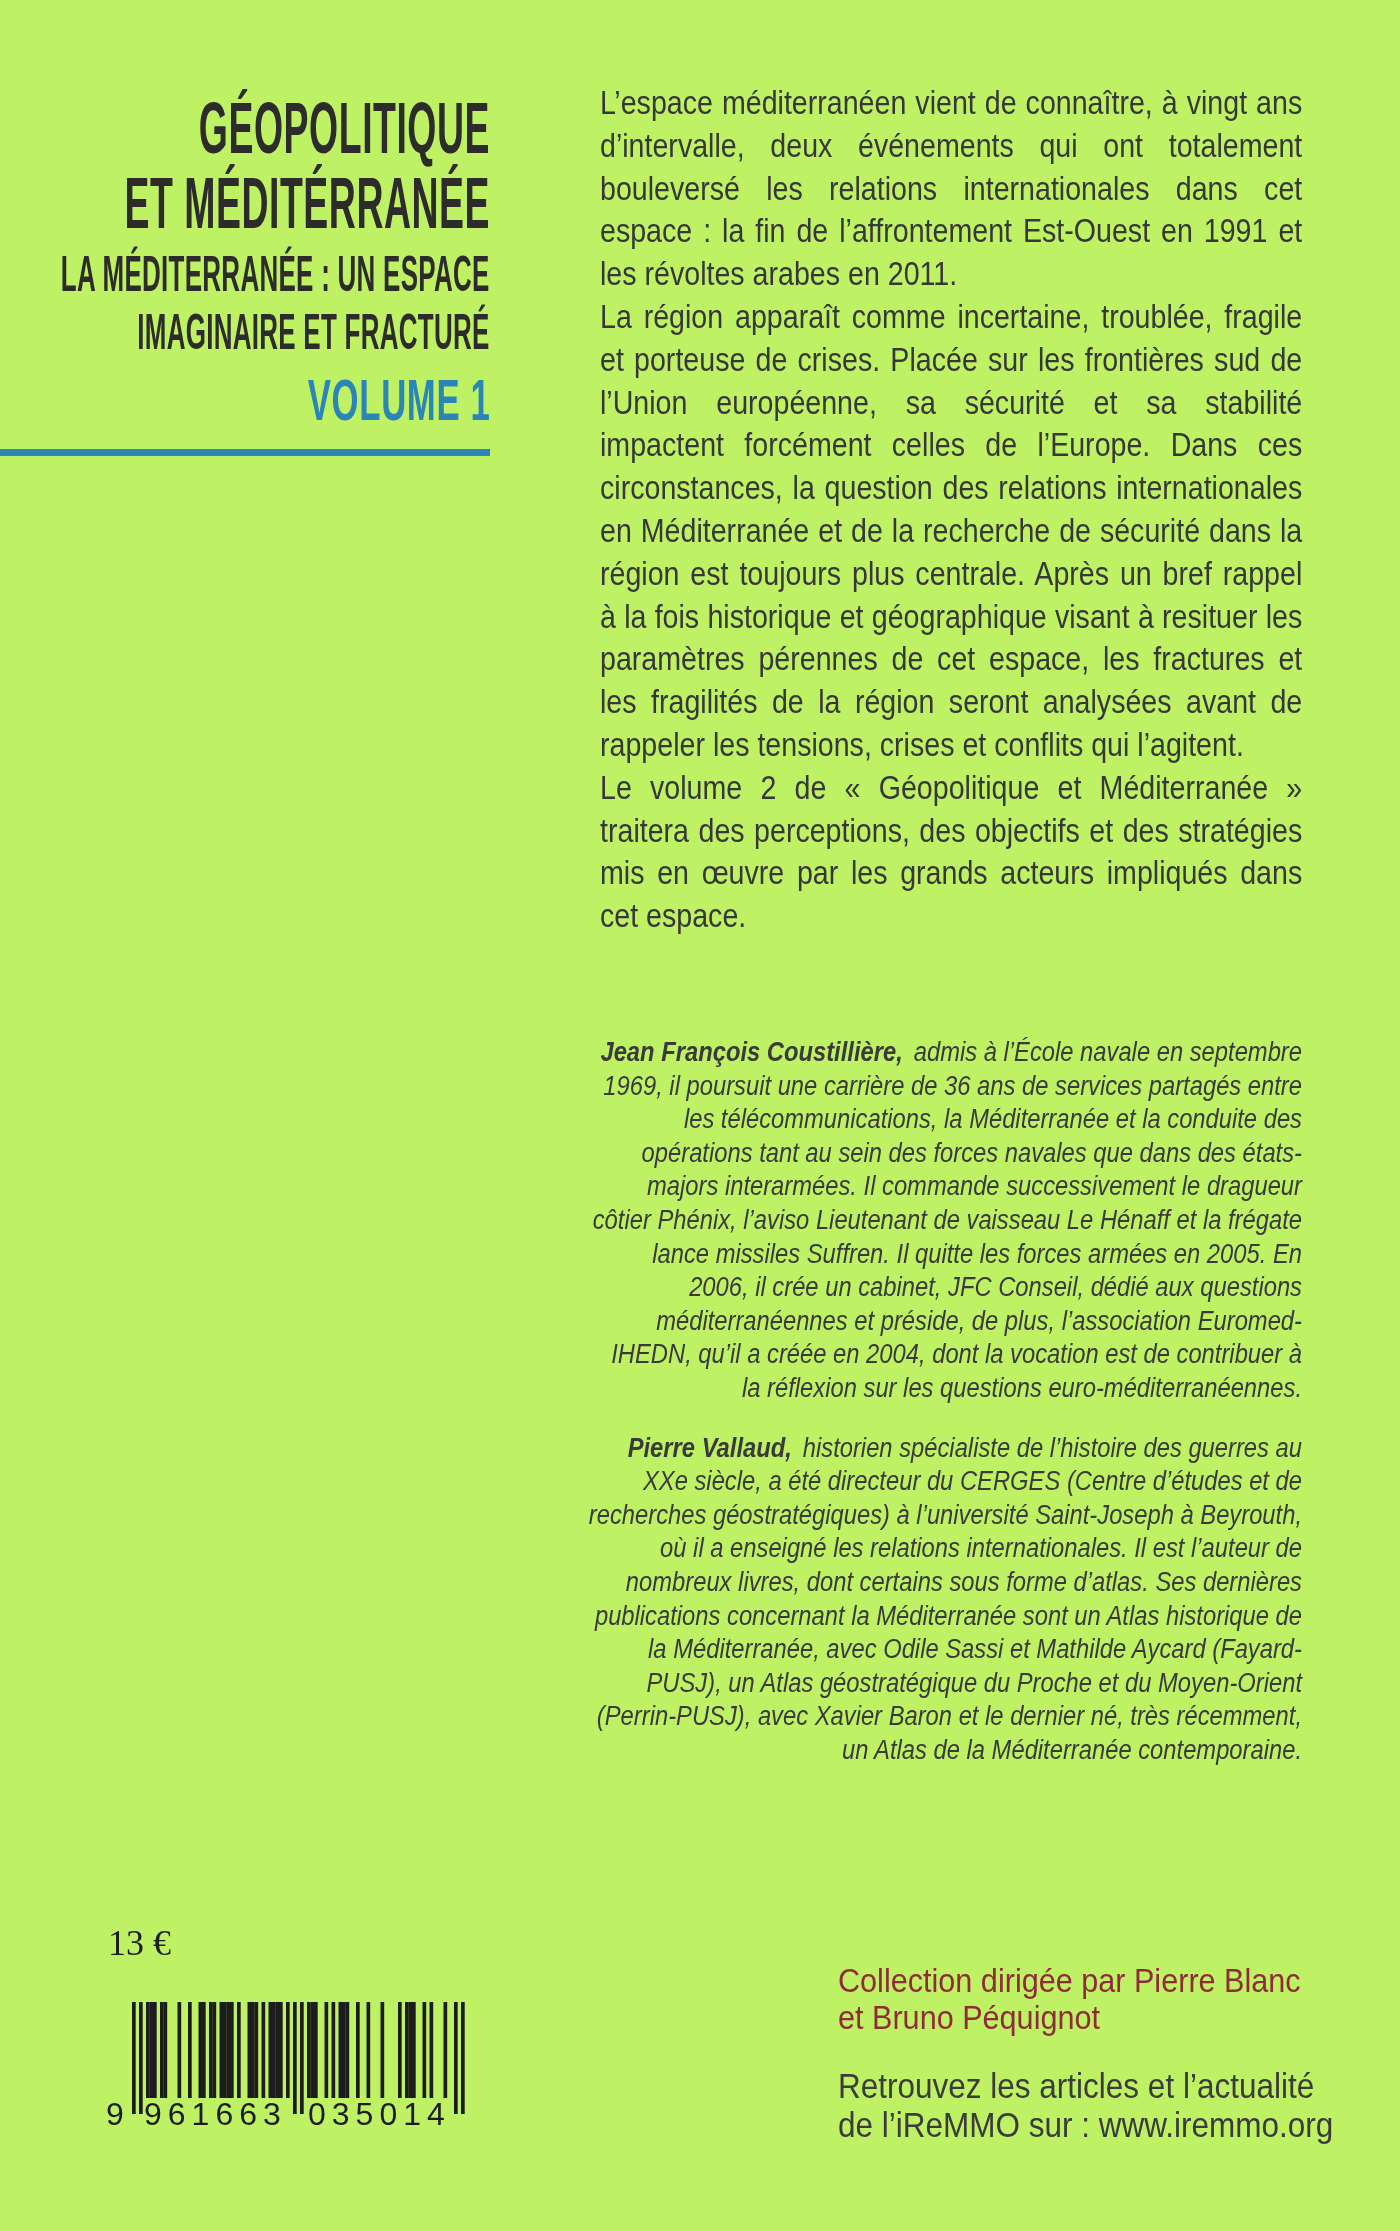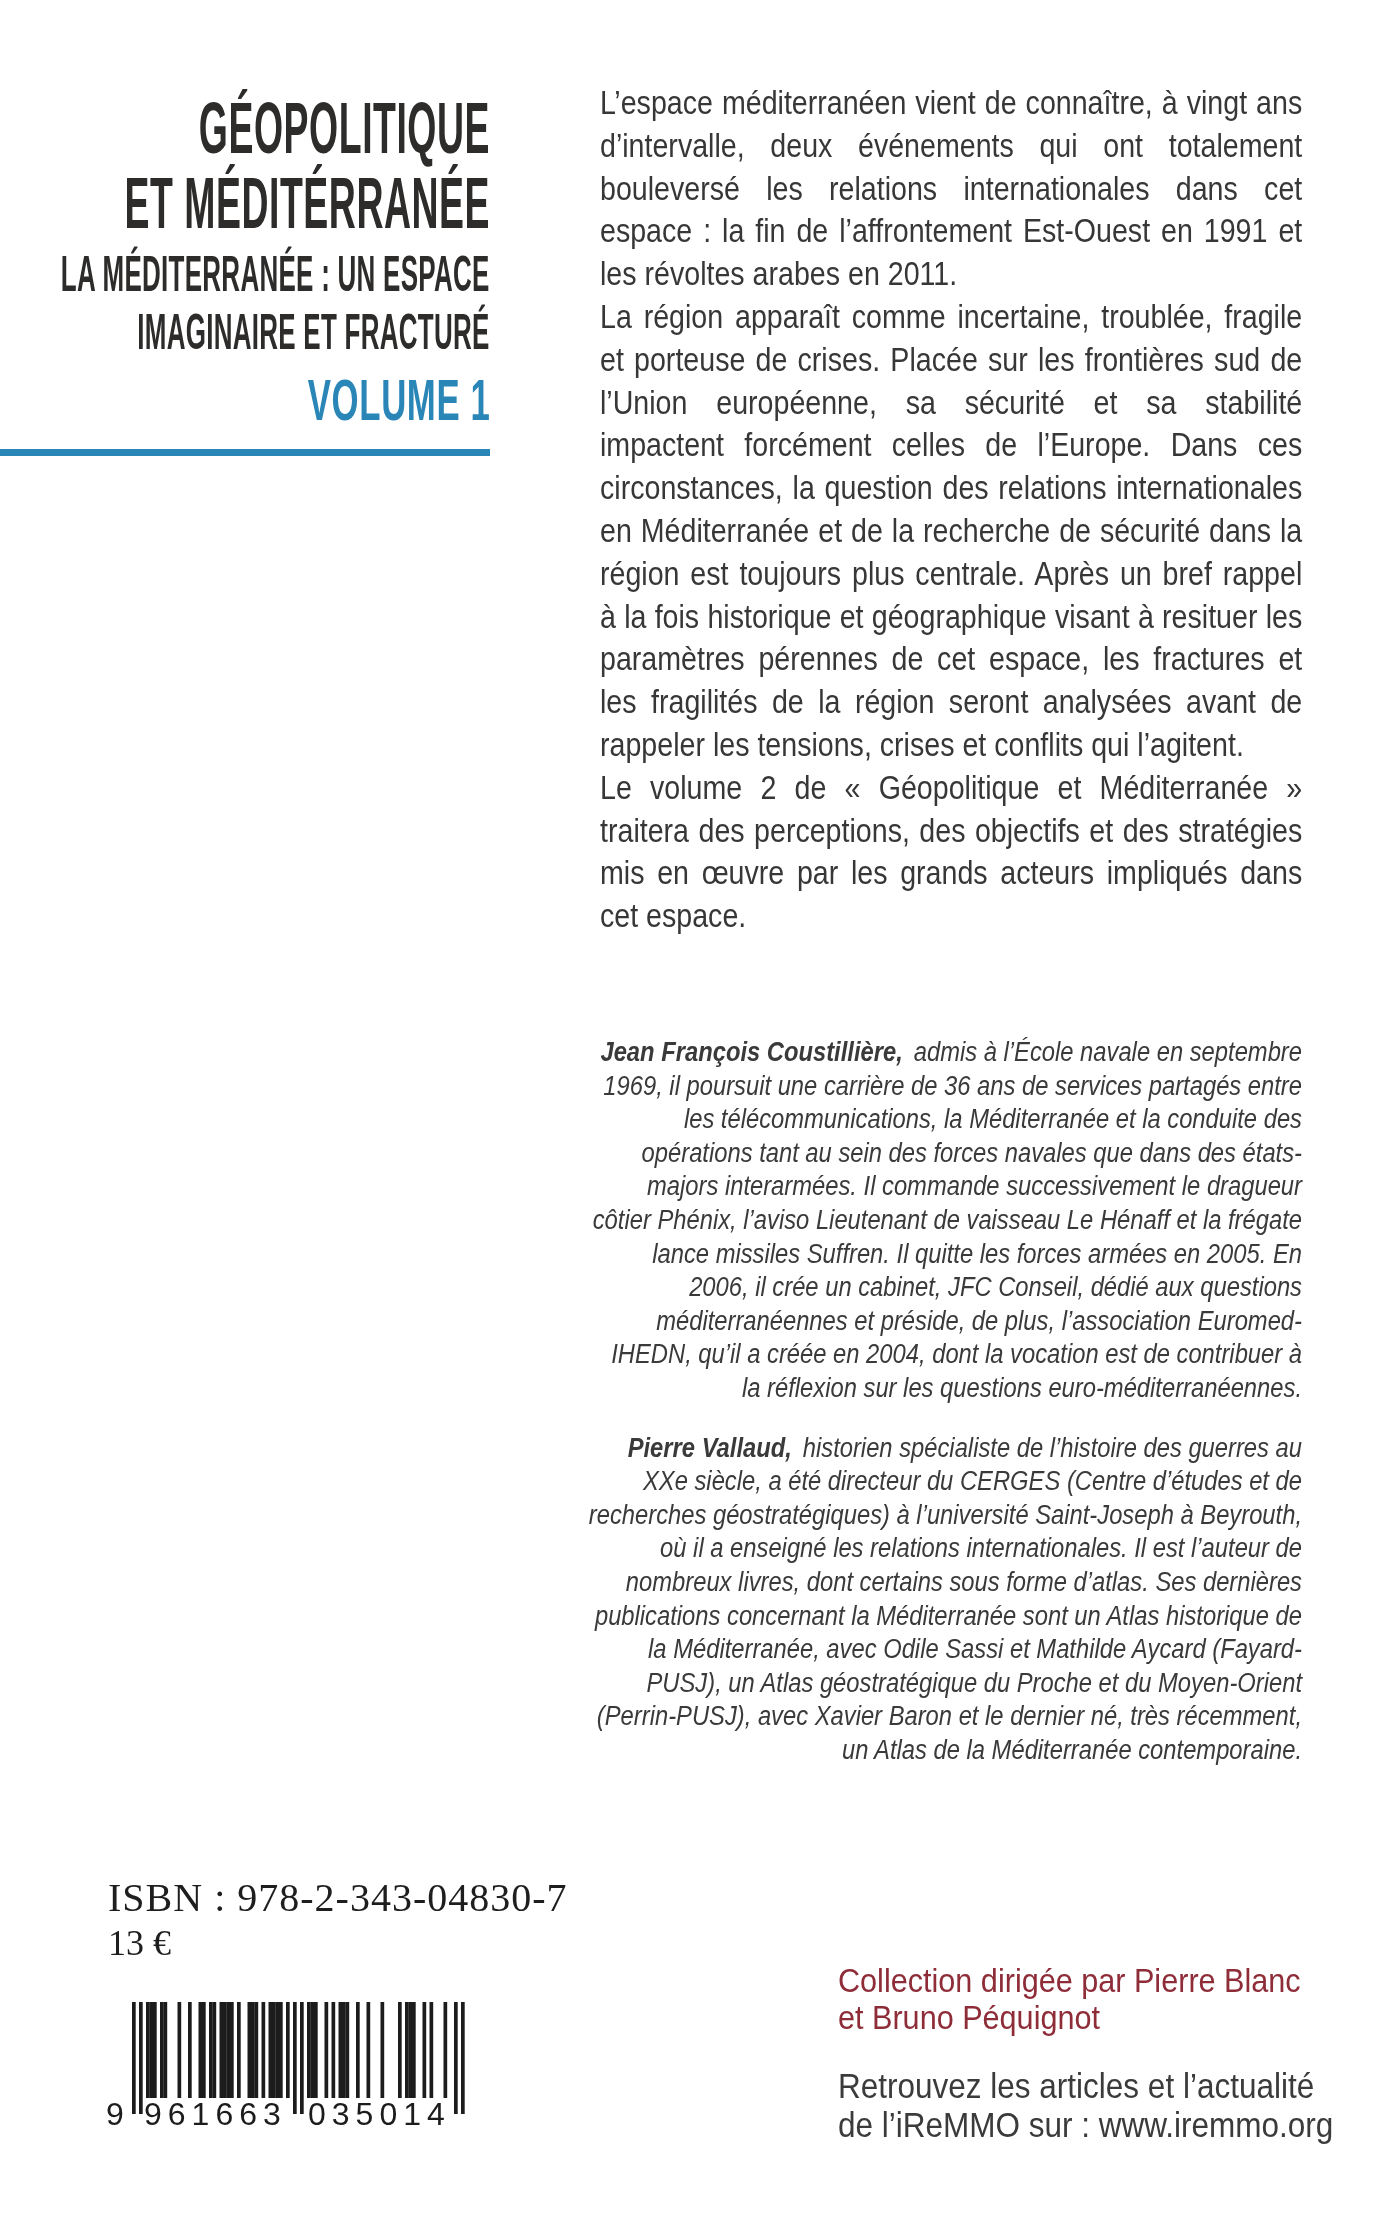--- a/index.html
+++ b/index.html
@@ -1,20 +1,20 @@
 <!DOCTYPE html>
 <html><head>
 <meta charset="utf-8">
 <style>
   html,body{margin:0;padding:0;background:#e8e8e8;}
   .page{
     position:relative;
     width:1400px;height:2231px;
     margin:0 auto;
-    background:#ffffff;
+    background:#bef264;
     font-family:"Liberation Sans","DejaVu Sans",sans-serif;
     overflow:hidden;
   }
 
   
   .title-block{position:absolute;left:0;top:0;width:490px;height:470px;}
   .t-line{position:absolute;right:0;white-space:nowrap;color:#2d2c2b;}
   .t-line > span{display:inline-block;transform-origin:100% 50%;font-weight:bold;}
   .t-big{font-size:72px;line-height:72px;}
   .t-big > span{transform:scaleX(0.52);letter-spacing:1px;}
@@ -105,21 +105,20 @@
     <p>L’espace méditerranéen vient de connaître, à vingt ans d’intervalle, deux événements qui ont totalement bouleversé les relations internationales dans cet espace : la fin de l’affrontement Est-Ouest en 1991 et les révoltes arabes en 2011.</p>
     <p>La région apparaît comme incertaine, troublée, fragile et porteuse de crises. Placée sur les frontières sud de l’Union européenne, sa sécurité et sa stabilité impactent forcément celles de l’Europe. Dans ces circonstances, la question des relations internationales en Méditerranée et de la recherche de sécurité dans la région est toujours plus centrale. Après un bref rappel à la fois historique et géographique visant à resituer les paramètres pérennes de cet espace, les fractures et les fragilités de la région seront analysées avant de rappeler les tensions, crises et conflits qui l’agitent.</p>
     <p>Le volume 2 de « Géopolitique et Méditerranée » traitera des perceptions, des objectifs et des stratégies mis en œuvre par les grands acteurs impliqués dans cet espace.</p>
   </div>
 
   <div class="bios">
     <p><b>Jean François Coustillière,</b> <span>admis à l’École navale en septembre 1969, il poursuit une carrière de 36 ans de services partagés entre les télécommunications, la Méditerranée et la conduite des opérations tant au sein des forces navales que dans des états-majors interarmées. Il commande successivement le dragueur côtier Phénix, l’aviso Lieutenant de vaisseau Le Hénaff et la frégate lance missiles Suffren. Il quitte les forces armées en 2005. En 2006, il crée un cabinet, JFC Conseil, dédié aux questions méditerranéennes et préside, de plus, l’association Euromed-IHEDN, qu’il a créée en 2004, dont la vocation est de contribuer à la réflexion sur les questions euro-méditerranéennes.</span></p>
     <p><b>Pierre Vallaud,</b> <span>historien spécialiste de l’histoire des guerres au XXe siècle, a été directeur du CERGES (Centre d’études et de recherches géostratégiques) à l’université Saint-Joseph à Beyrouth, où il a enseigné les relations internationales. Il est l’auteur de nombreux livres, dont certains sous forme d’atlas. Ses dernières publications concernant la Méditerranée sont un Atlas historique de la Méditerranée, avec Odile Sassi et Mathilde Aycard (Fayard-PUSJ), un Atlas géostratégique du Proche et du Moyen-Orient (Perrin-PUSJ), avec Xavier Baron et le dernier né, très récemment, un Atlas de la Méditerranée contemporaine.</span></p>
   </div>
 
-  <div class="isbn">ISBN : 978-2-343-04830-7</div>
   <div class="price">13 €</div>
 
   <div class="barcode">
     <svg id="bc-svg" width="336" height="112" viewBox="0 0 336 112">
         <rect x="0.00" y="0" width="3.70" height="112"></rect>
         <rect x="7.00" y="0" width="3.70" height="112"></rect>
         <rect x="14.00" y="0" width="3.70" height="96"></rect>
         <rect x="17.50" y="0" width="3.70" height="96"></rect>
         <rect x="21.00" y="0" width="3.70" height="96"></rect>
         <rect x="28.00" y="0" width="3.70" height="96"></rect>

